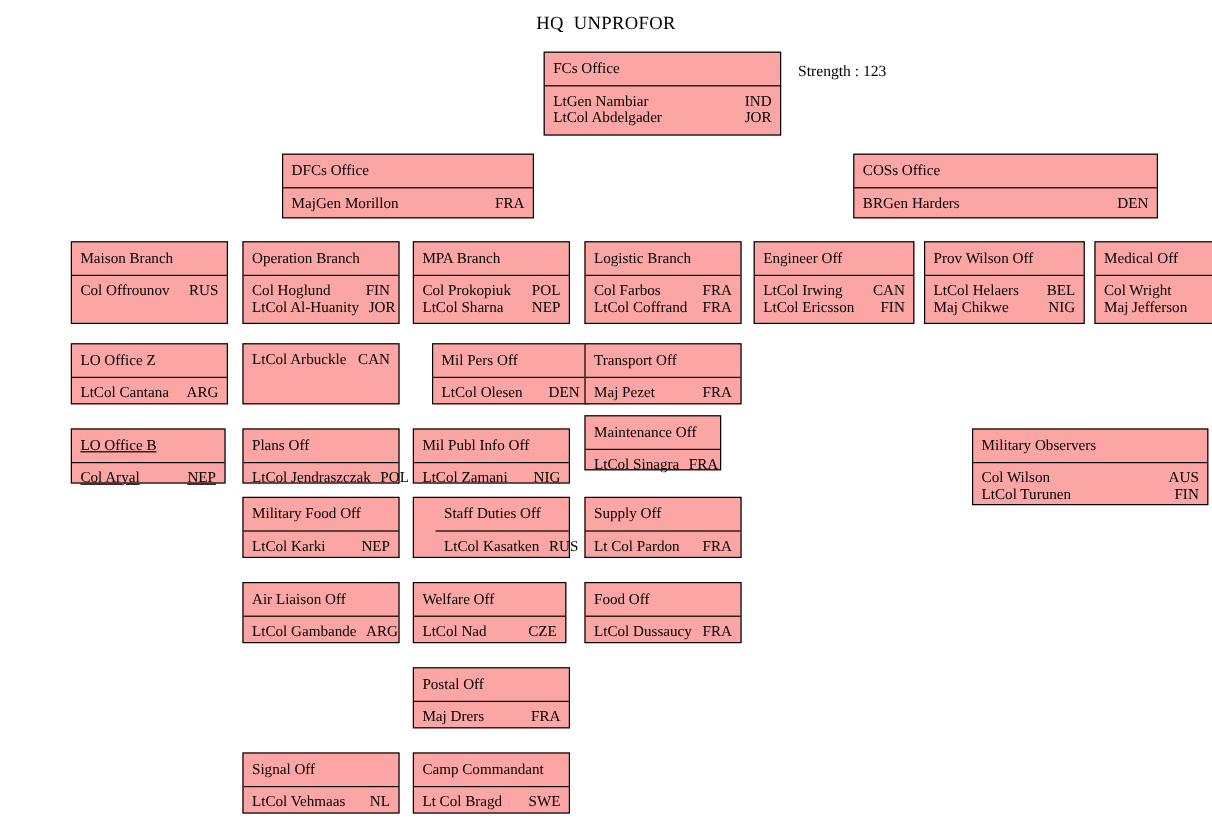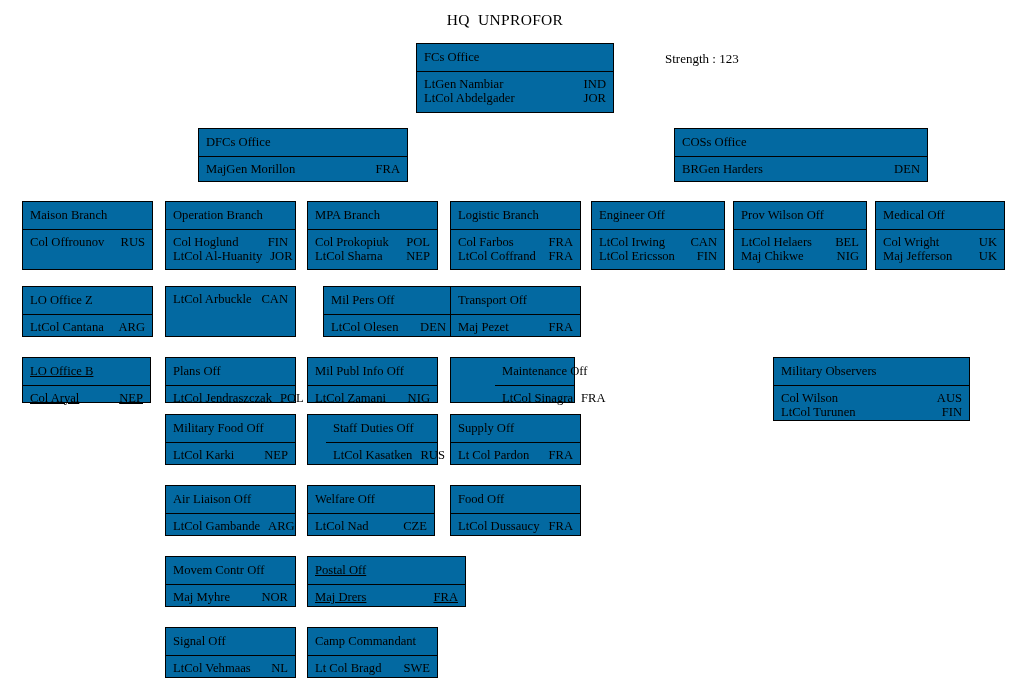--- a/index.html
+++ b/index.html
@@ -32,21 +32,22 @@
   }
   .strength-label {
     position: absolute;
     font-size: 13px;
     white-space: nowrap;
   }
   .unit-box {
     position: absolute;
     box-sizing: border-box;
     border: 1.6px solid #000000;
-    background: #0369a1;
+    background: #fca5a5;
+    margin-left: 37px;
   }
   .unit-header {
     box-sizing: border-box;
     border-bottom: 1.3px solid #000000;
     font-size: 12.6px;
     line-height: 1;
     padding: 7px 0 7px 7px;
     white-space: nowrap;
   }
   .unit-body {
@@ -251,21 +252,21 @@
     </div>
     <div class="unit-box" style="left: 307px; top: 357px; width: 131px; height: 46px;">
       <div class="unit-header">Mil Publ Info Off</div>
       <div class="unit-body">
         <div class="person-row">
           <span class="person-name">LtCol Zamani</span>
           <span class="person-nation">NIG</span>
         </div>
       </div>
     </div>
-    <div class="unit-box" style="left: 450px; top: 357px; width: 125px; height: 46px; padding-left: 44px;">
+    <div class="unit-box" style="left: 450px; top: 346px; width: 114px; height: 46px;">
       <div class="unit-header">Maintenance Off</div>
       <div class="unit-body">
         <div class="person-row">
           <span class="person-name">LtCol Sinagra</span>
           <span class="person-nation">FRA</span>
         </div>
       </div>
     </div>
     <div class="unit-box" style="left: 773px; top: 357px; width: 197px; height: 64px;">
       <div class="unit-header">Military Observers</div>
@@ -327,30 +328,21 @@
     </div>
     <div class="unit-box" style="left: 450px; top: 485px; width: 131px; height: 51px;">
       <div class="unit-header">Food Off</div>
       <div class="unit-body">
         <div class="person-row">
           <span class="person-name">LtCol Dussaucy</span>
           <span class="person-nation">FRA</span>
         </div>
       </div>
     </div>
-    <div class="unit-box" style="left: 165px; top: 556px; width: 131px; height: 51px;">
-      <div class="unit-header">Movem Contr Off</div>
-      <div class="unit-body">
-        <div class="person-row">
-          <span class="person-name">Maj Myhre</span>
-          <span class="person-nation">NOR</span>
-        </div>
-      </div>
-    </div>
-    <div class="unit-box" style="left: 307px; top: 556px; width: 159px; height: 51px; text-decoration: underline;">
+    <div class="unit-box" style="left: 307px; top: 556px; width: 131px; height: 51px;">
       <div class="unit-header">Postal Off</div>
       <div class="unit-body">
         <div class="person-row">
           <span class="person-name">Maj Drers</span>
           <span class="person-nation">FRA</span>
         </div>
       </div>
     </div>
     <div class="unit-box" style="left: 165px; top: 627px; width: 131px; height: 51px;">
       <div class="unit-header">Signal Off</div>

